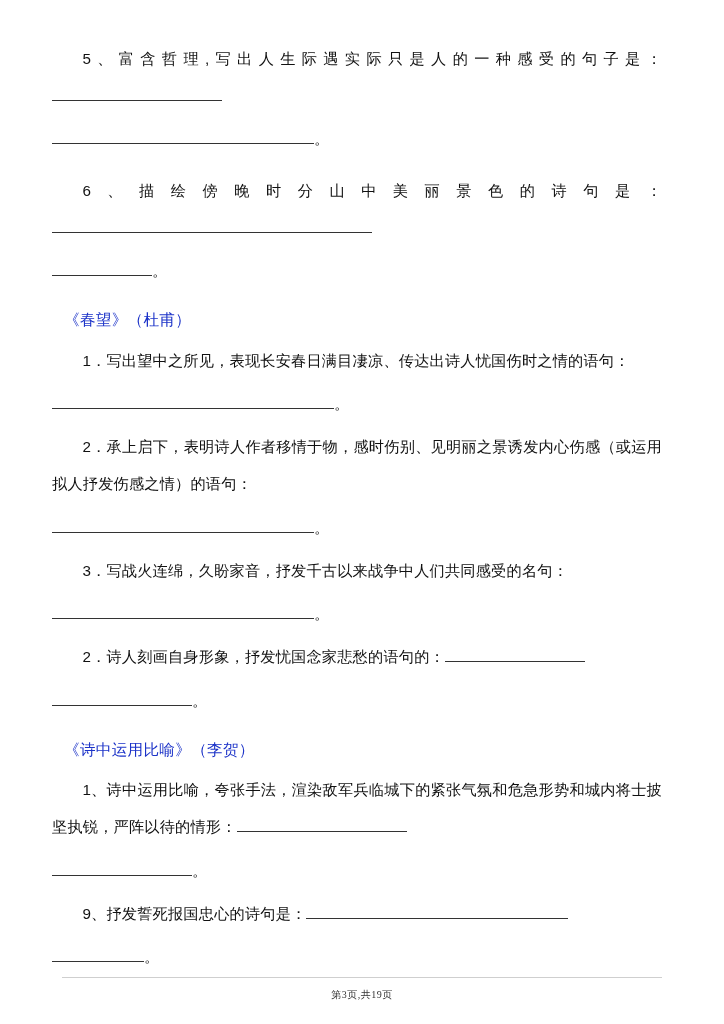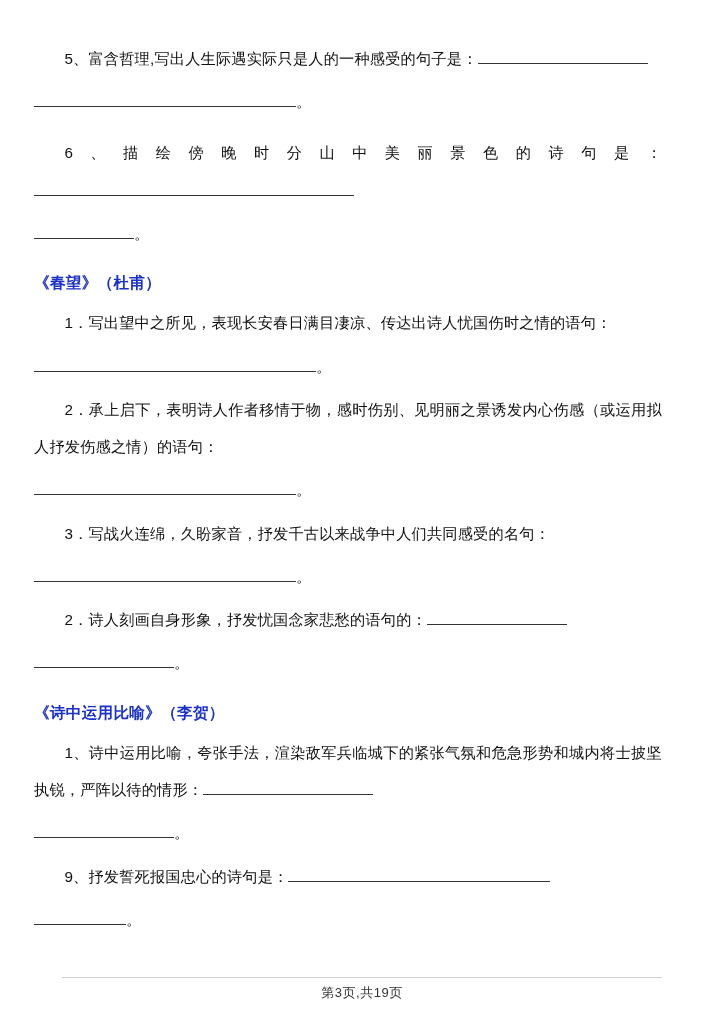--- a/index.html
+++ b/index.html
@@ -13,40 +13,40 @@
     font-family: "Liberation Sans", sans-serif;
     color: #000000;
     position: relative;
     overflow: hidden;
   }
   .page {
     position: relative;
     width: 724px;
     height: 1024px;
     box-sizing: border-box;
-    padding: 40px 62px 0 34px;
+    padding: 40px 62px 0 52px;
   }
   .para {
     font-size: 15.2px;
     line-height: 2.45;
     color: #111111;
     text-align: justify;
     margin: 0 0 6px 0;
     letter-spacing: 0.2px;
     word-break: break-all;
   }
   .indent {
     text-indent: 2em;
   }
   .heading {
     font-size: 15.6px;
-    font-weight: bold;
+    font-weight: normal;
     color: #1b32c8;
     line-height: 2.2;
-    margin: 14px 0 4px 0;
+    margin: 14px 0 4px 12px;
     letter-spacing: 0.3px;
   }
   .blank {
     display: inline-block;
     border-bottom: 1px solid #333;
     vertical-align: baseline;
     height: 1.05em;
   }
   .b-lg { width: 170px; }
   .b-md { width: 140px; }
@@ -55,23 +55,24 @@
   .b-full { width: 282px; }
   .b-xxl { width: 320px; }
   .b-tiny { width: 92px; }
   .gap-top { margin-top: 14px; }
   .footer {
     position: absolute;
     left: 0;
     right: 0;
     bottom: 22px;
     text-align: center;
-    font-size: 13px;
+    font-size: 10px;
     color: #333333;
     letter-spacing: 0.5px;
+    font-family: Liberation Serif, serif;
   }
   .footer-rule {
     position: absolute;
     left: 62px;
     right: 62px;
     bottom: 46px;
     border-top: 1px solid #cfcfcf;
   }
 </style>
 </head>

